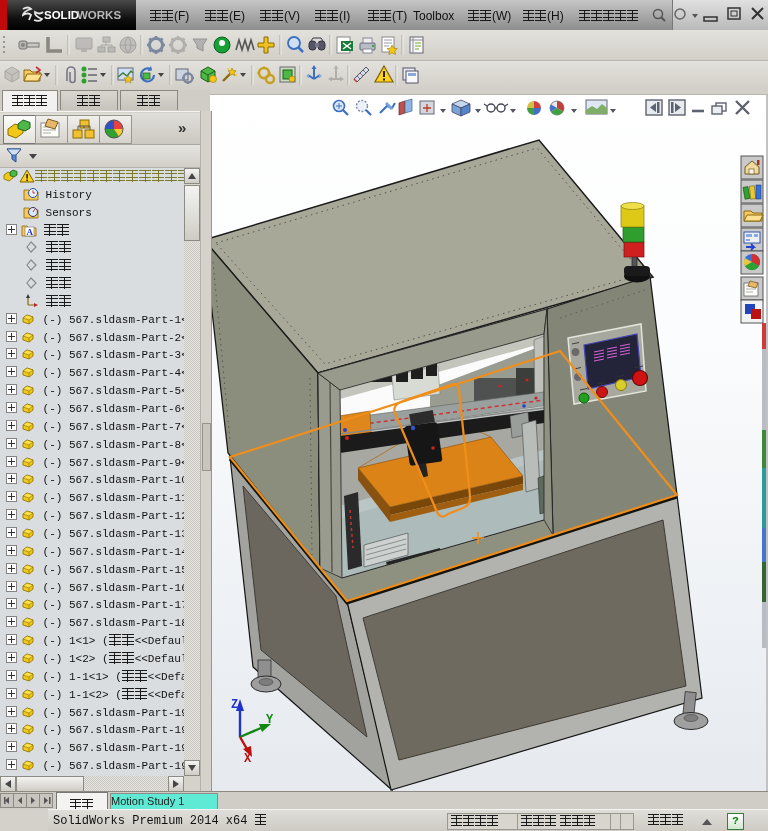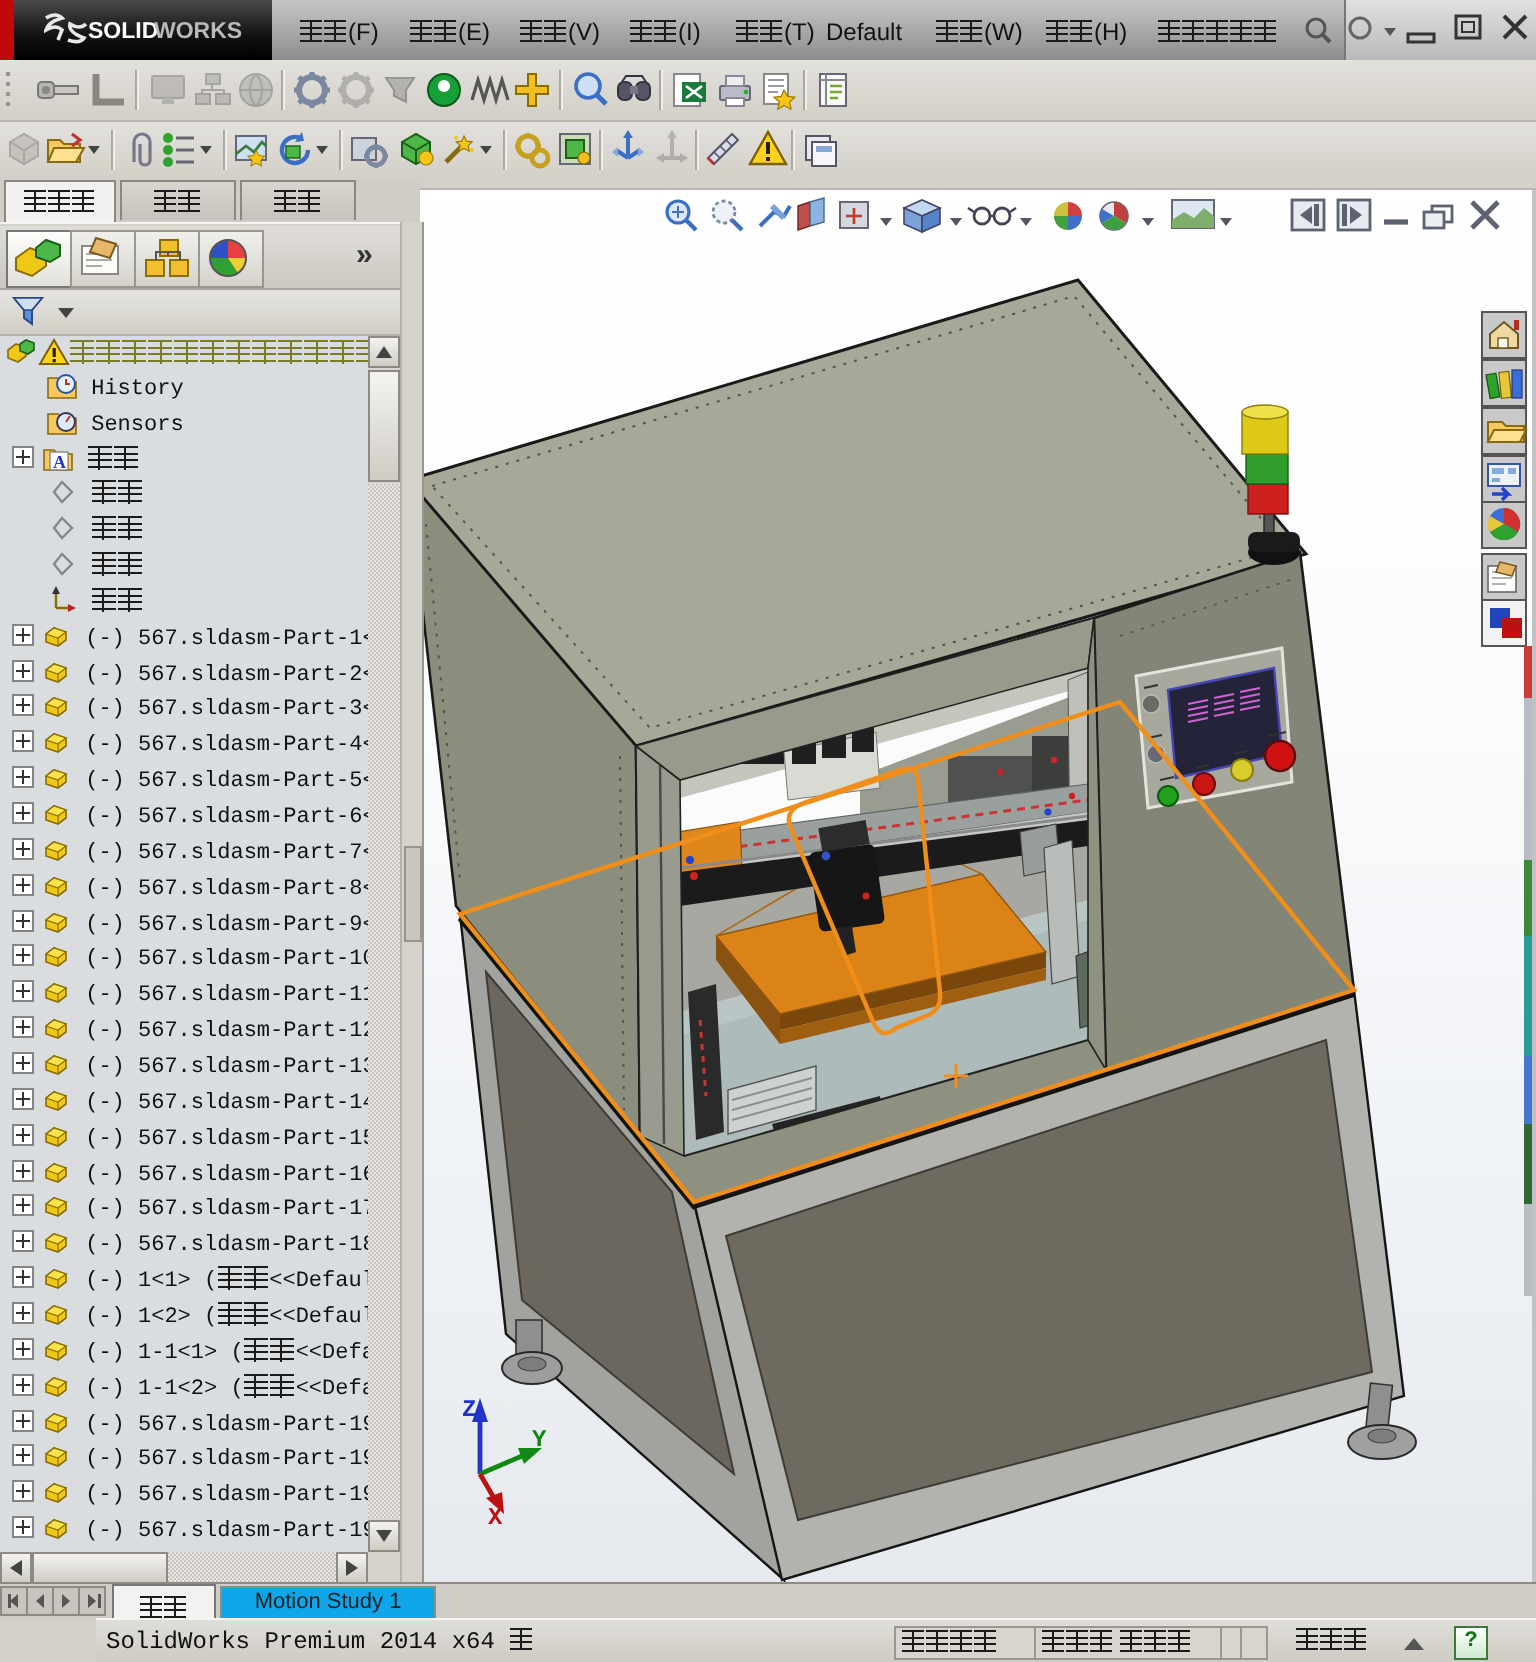--- a/index.html
+++ b/index.html
@@ -50,21 +50,21 @@
       <path d="M12,16 q6,2 8,-1 q-8,-3 -7,-7 q5,3 8,0" stroke="#e8e8e8" stroke-width="1.8" fill="none"></path>
   <text x="22" y="15" font-family="Liberation Sans" font-size="11.5" font-weight="bold" fill="#ffffff">SOLID</text>
   <text x="55" y="15" font-family="Liberation Sans" font-size="11.5" font-weight="bold" fill="#b9b9b9">WORKS</text>
  </svg>
  <div id="menus">
   <span class="mi" style="left:14px"><span class="cj"></span><span class="cj"></span>(F)</span>
   <span class="mi" style="left:69px"><span class="cj"></span><span class="cj"></span>(E)</span>
   <span class="mi" style="left:124px"><span class="cj"></span><span class="cj"></span>(V)</span>
   <span class="mi" style="left:179px"><span class="cj"></span><span class="cj"></span>(I)</span>
   <span class="mi" style="left:232px"><span class="cj"></span><span class="cj"></span>(T)</span>
-  <span class="mi" style="left:277px">Default</span>
+  <span class="mi" style="left:277px">Toolbox</span>
   <span class="mi" style="left:332px"><span class="cj"></span><span class="cj"></span>(W)</span>
   <span class="mi" style="left:387px"><span class="cj"></span><span class="cj"></span>(H)</span>
   <span class="mi" style="left:443px"><span class="cj"></span><span class="cj"></span><span class="cj"></span><span class="cj"></span><span class="cj"></span></span>
   <svg class="abs" style="left:515px;top:7px" width="16" height="16">
         <circle cx="7" cy="7" r="4.5" fill="none" stroke="#555" stroke-width="1.5"></circle>
         <line x1="10" y1="10" x2="14" y2="14" stroke="#555" stroke-width="2"></line>
       </svg>
  </div>
  <svg class="abs" style="left:672px;top:0" width="96" height="30">
   <circle cx="8" cy="14" r="5" fill="none" stroke="#666" stroke-width="1.5"></circle>
@@ -768,21 +768,21 @@
           <path d="M9,4 l-4,3.5 l4,3.5 Z"></path>
           <rect x="4" y="4" width="1.5" height="7"></rect>
           <path d="M22,4 l-4,3.5 l4,3.5 Z"></path>
           <path d="M31,4 l4,3.5 l-4,3.5 Z"></path>
           <path d="M44,4 l4,3.5 l-4,3.5 Z"></path>
           <rect x="49" y="4" width="1.5" height="7"></rect>
         </g>
   </svg>
  </div>
  <div class="abs" style="left:56px;top:0;width:52px;height:17px;background:#f4f3f1;border:1px solid #777;border-bottom:none;box-sizing:border-box;text-align:center;padding-top:2px"><span class="cj"></span><span class="cj"></span></div>
- <div class="abs" style="left:110px;top:1px;width:108px;height:16px;background:#0ea5e9;border:1px solid #8d8a84;border-bottom:none;box-sizing:border-box;text-align:center;font-size:11px;line-height:15px;color:#222">Motion Study 1</div>
+ <div class="abs" style="left:110px;top:1px;width:108px;height:16px;background:#5eead4;border:1px solid #8d8a84;border-bottom:none;box-sizing:border-box;text-align:left;font-size:11px;line-height:15px;color:#222">Motion Study 1</div>
 </div>
 
 <div class="abs" id="status">
  <span class="abs" style="left:5px;top:4px;font-size:12px">SolidWorks Premium 2014 x64 <span class="cj"></span></span>
  <div class="sbox" style="left:399px;width:64px"><span class="cj"></span><span class="cj"></span><span class="cj"></span><span class="cj"></span></div>
  <div class="sbox" style="left:469px;width:90px"><span class="cj"></span><span class="cj"></span><span class="cj"></span>&nbsp;<span class="cj"></span><span class="cj"></span><span class="cj"></span></div>
  <div class="sbox" style="left:562px;width:6px"></div>
  <div class="sbox" style="left:572px;width:6px"></div>
  <span class="abs" style="left:600px;top:4px"><span class="cj"></span><span class="cj"></span><span class="cj"></span></span>
  <svg class="abs" style="left:652px;top:7px" width="14" height="10">

